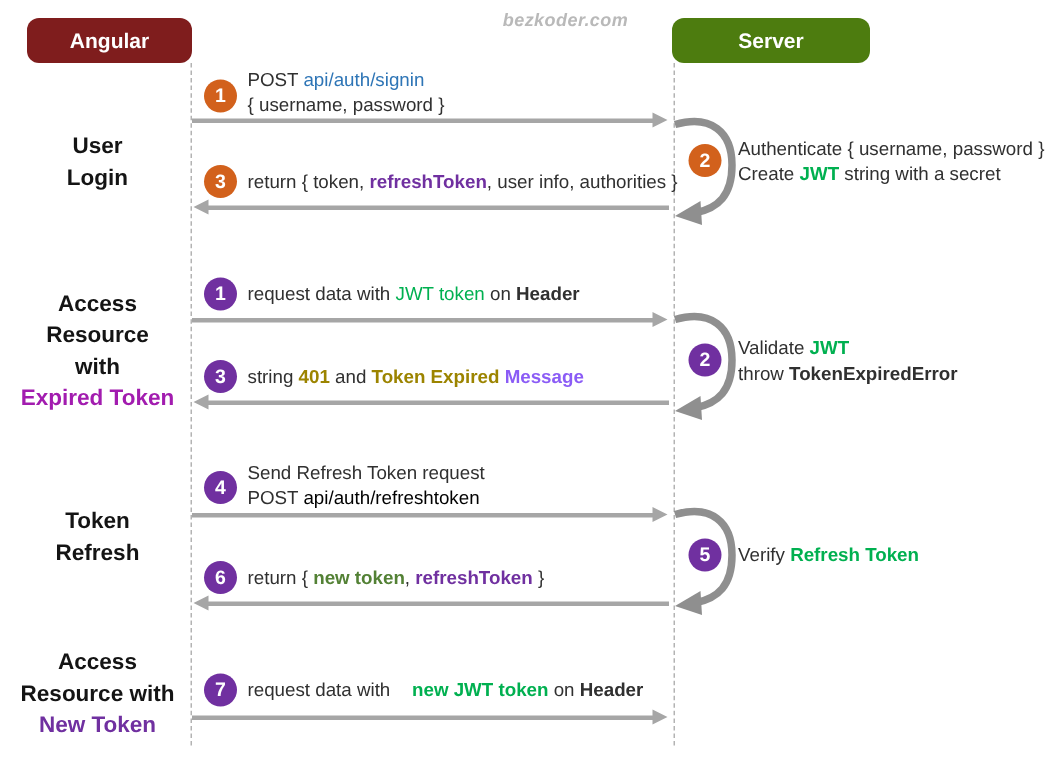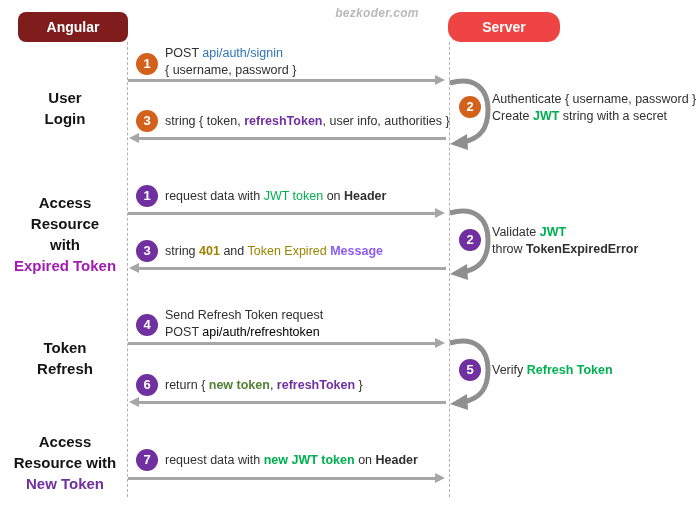--- a/index.html
+++ b/index.html
@@ -9,21 +9,21 @@
   }
   .wm{
     position:absolute;left:327px;top:6px;width:100px;text-align:center;
     font-size:12px;font-style:italic;font-weight:bold;color:#b9b9b9;letter-spacing:.3px;
   }
   .actor{
     position:absolute;top:12px;height:30px;border-radius:8px;color:#fff;
     font-size:14px;font-weight:bold;text-align:center;line-height:30px;
   }
   .actor.left{left:18px;width:110px;background:#7f1d1d;}
-  .actor.right{left:448px;width:112px;background:#ef4444;border-radius:13px;}
+  .actor.right{left:448px;width:132px;background:#4d7c0f;}
   .lifeline{
     position:absolute;top:42px;height:455px;width:0;border-left:1px dashed #b3b3b3;
   }
   .slabel{
     position:absolute;left:0;width:130px;text-align:center;
     font-size:15px;font-weight:bold;color:#141414;line-height:21px;
   }
   .badge{
     position:absolute;width:22px;height:22px;border-radius:50%;color:#fff;
     font-size:13px;font-weight:bold;text-align:center;line-height:22px;z-index:3;
@@ -88,21 +88,21 @@
     <polygon points="19,58 2,68 20,74" fill="#8f8f8f"></polygon>
   </svg>
   <div class="badge orange" style="left:459px;top:96px">2</div>
   <div class="msg" style="left:492px;top:91px">
     <div><span>Authenticate { username, password }</span></div>
     <div><span>Create </span><span style="color: rgb(0, 176, 80); font-weight: 700;">JWT</span><span> string with a secret</span></div>
   </div>
 
   <div class="badge orange" style="left:136px;top:110px">3</div>
   <div class="msg" style="left:165px;top:113px">
-    <div><span>string { token, </span><span style="color: rgb(112, 48, 160); font-weight: 700;">refreshToken</span><span>, user info, authorities }</span></div>
+    <div><span>return { token, </span><span style="color: rgb(112, 48, 160); font-weight: 700;">refreshToken</span><span>, user info, authorities }</span></div>
   </div>
   <div class="arrow l" style="left:138px;top:137px;width:308px"></div>
 
   <div class="badge purple" style="left:136px;top:185px">1</div>
   <div class="msg" style="left:165px;top:188px">
     <div><span>request data with </span><span style="color: rgb(0, 176, 80); font-weight: 400;">JWT token</span><span> on </span><span style="font-weight: 700;">Header</span></div>
   </div>
   <div class="arrow r" style="left:128px;top:212px;width:308px"></div>
 
   <svg class="loop" style="left:448px;top:206px" width="46" height="76" viewBox="0 0 46 76">
@@ -110,21 +110,21 @@
     <polygon points="19,58 2,68 20,74" fill="#8f8f8f"></polygon>
   </svg>
   <div class="badge purple" style="left:459px;top:229px">2</div>
   <div class="msg" style="left:492px;top:224px">
     <div><span>Validate </span><span style="color: rgb(0, 176, 80); font-weight: 700;">JWT</span></div>
     <div><span>throw </span><span style="font-weight: 700;">TokenExpiredError</span></div>
   </div>
 
   <div class="badge purple" style="left:136px;top:240px">3</div>
   <div class="msg" style="left:165px;top:243px">
-    <div><span>string </span><span style="color: rgb(156, 132, 0); font-weight: 700;">401</span><span> and </span><span style="color: rgb(156, 132, 0); font-weight: 400;">Token Expired</span><span> </span><span style="color: #8b5cf6; font-weight: 700;">Message</span></div>
+    <div><span>string </span><span style="color: rgb(156, 132, 0); font-weight: 700;">401</span><span> and </span><span style="color: rgb(156, 132, 0); font-weight: 700;">Token Expired</span><span> </span><span style="color: #8b5cf6; font-weight: 700;">Message</span></div>
   </div>
   <div class="arrow l" style="left:138px;top:267px;width:308px"></div>
 
   <div class="badge purple" style="left:136px;top:314px">4</div>
   <div class="msg" style="left:165px;top:307px">
     <div><span>Send Refresh Token request</span></div>
     <div><span>POST </span><span style="color: #000000;">api/auth/refreshtoken</span></div>
   </div>
   <div class="arrow r" style="left:128px;top:342px;width:308px"></div>
 
@@ -138,17 +138,17 @@
   </div>
 
   <div class="badge purple" style="left:136px;top:374px">6</div>
   <div class="msg" style="left:165px;top:377px">
     <div><span>return { </span><span style="color: rgb(83, 129, 53); font-weight: 700;">new token</span><span>, </span><span style="color: rgb(112, 48, 160); font-weight: 700;">refreshToken</span><span> }</span></div>
   </div>
   <div class="arrow l" style="left:138px;top:401px;width:308px"></div>
 
   <div class="badge purple" style="left:136px;top:449px">7</div>
   <div class="msg" style="left:165px;top:452px">
-    <div><span>request data with </span><span style="color: rgb(0, 176, 80); font-weight: 700;">new JWT token</span><span> on </span><span style="font-weight: 700;">Header</span></div>
+    <div><span>request data with </span><span style="color: rgb(0, 176, 80); font-weight: 700; margin-left: 11px;">new JWT token</span><span> on </span><span style="font-weight: 700;">Header</span></div>
   </div>
   <div class="arrow r" style="left:128px;top:477px;width:308px"></div>
 
 </div>
 
 </body></html>

